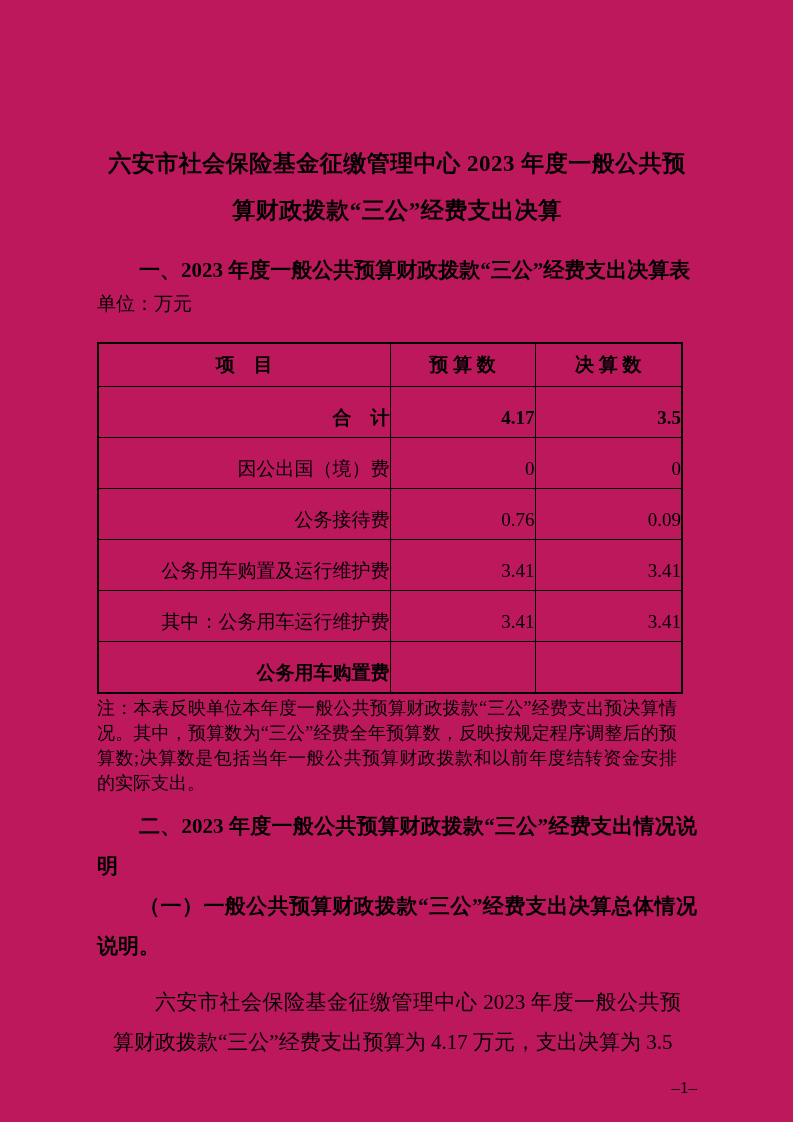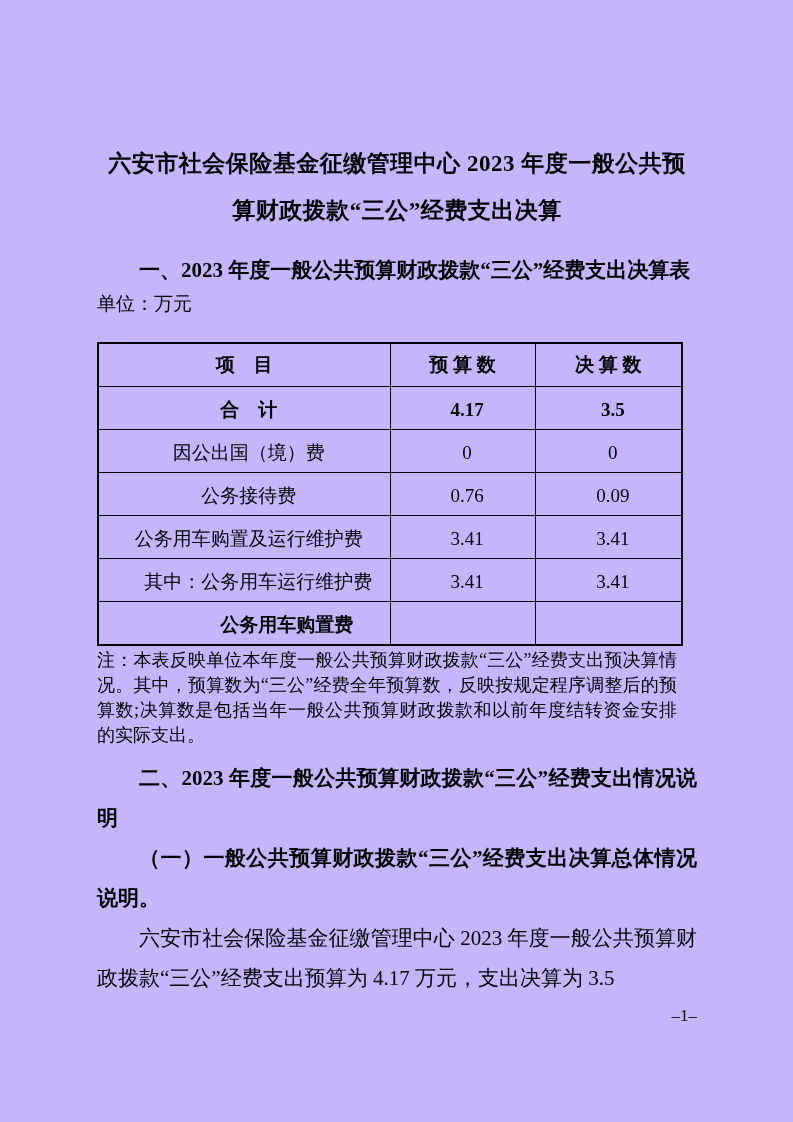--- a/index.html
+++ b/index.html
@@ -5,21 +5,21 @@
   html, body {
     margin: 0;
     padding: 0;
     background: #ffffff;
   }
   .page {
     position: relative;
     width: 793px;
     height: 1122px;
     margin: 0 auto;
-    background: #c4b5fd;
+    background: #be185d;
     color: #000000;
     font-family: "Liberation Serif", serif;
     box-sizing: border-box;
     padding: 140px 96px 0 97px;
     overflow: hidden;
   }
   .doc-title {
     margin: 0;
     font-size: 23px;
     font-weight: bold;
@@ -63,35 +63,35 @@
     overflow: hidden;
   }
   table.expense-table th {
     height: 42px;
     font-weight: bold;
     text-align: center;
     padding: 0;
   }
   table.expense-table td {
     height: 38px;
-    text-align: center;
-    padding: 4px 0 0 9px;
+    text-align: right;
+    padding: 12px 0 0 9px;
   }
   tr.bold-row td {
     font-weight: bold;
   }
   .note {
     margin: 2px 0 0 0;
     width: 580px;
     font-size: 18px;
     line-height: 25px;
     text-align: justify;
   }
   .body-p {
-    margin: 0;
+    margin: 16px;
     font-size: 21px;
     font-weight: normal;
     line-height: 40px;
     text-indent: 2em;
     text-align: justify;
   }
   .pagenum {
     margin-top: 8px;
     font-size: 17px;
     line-height: 20px;

